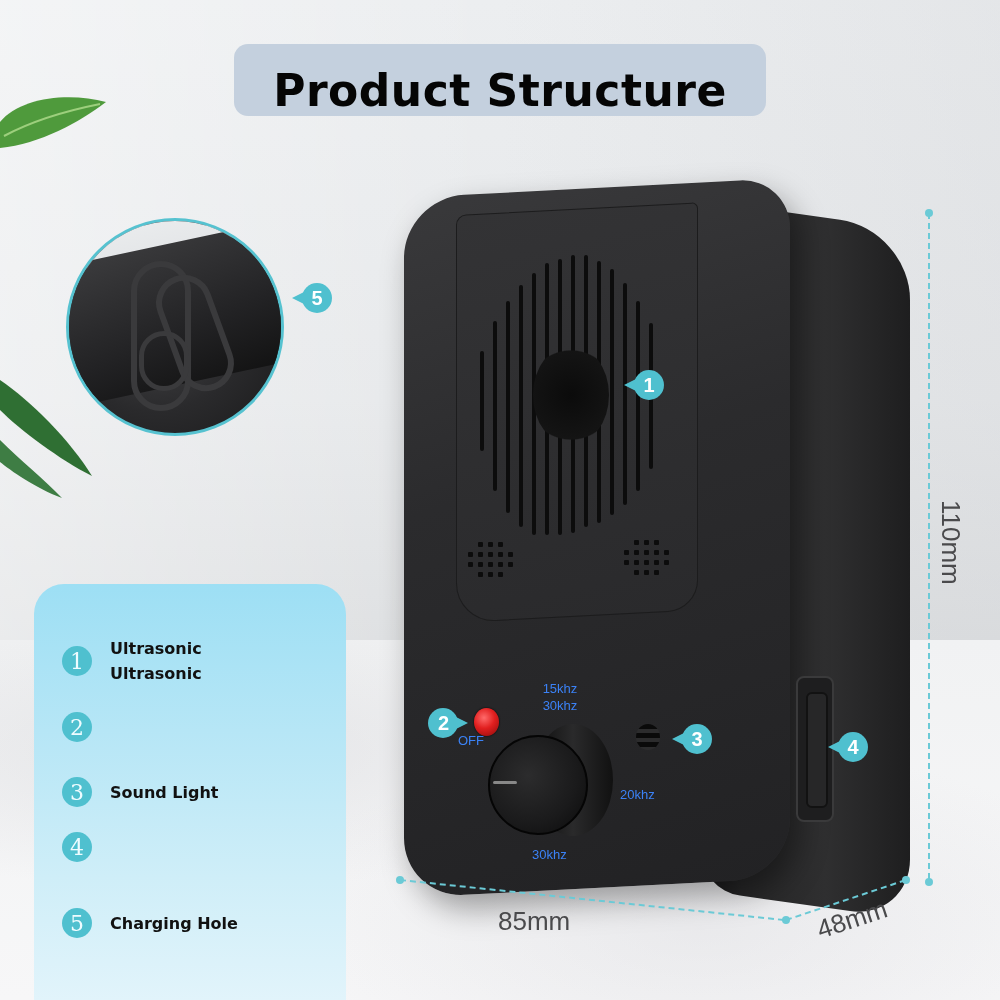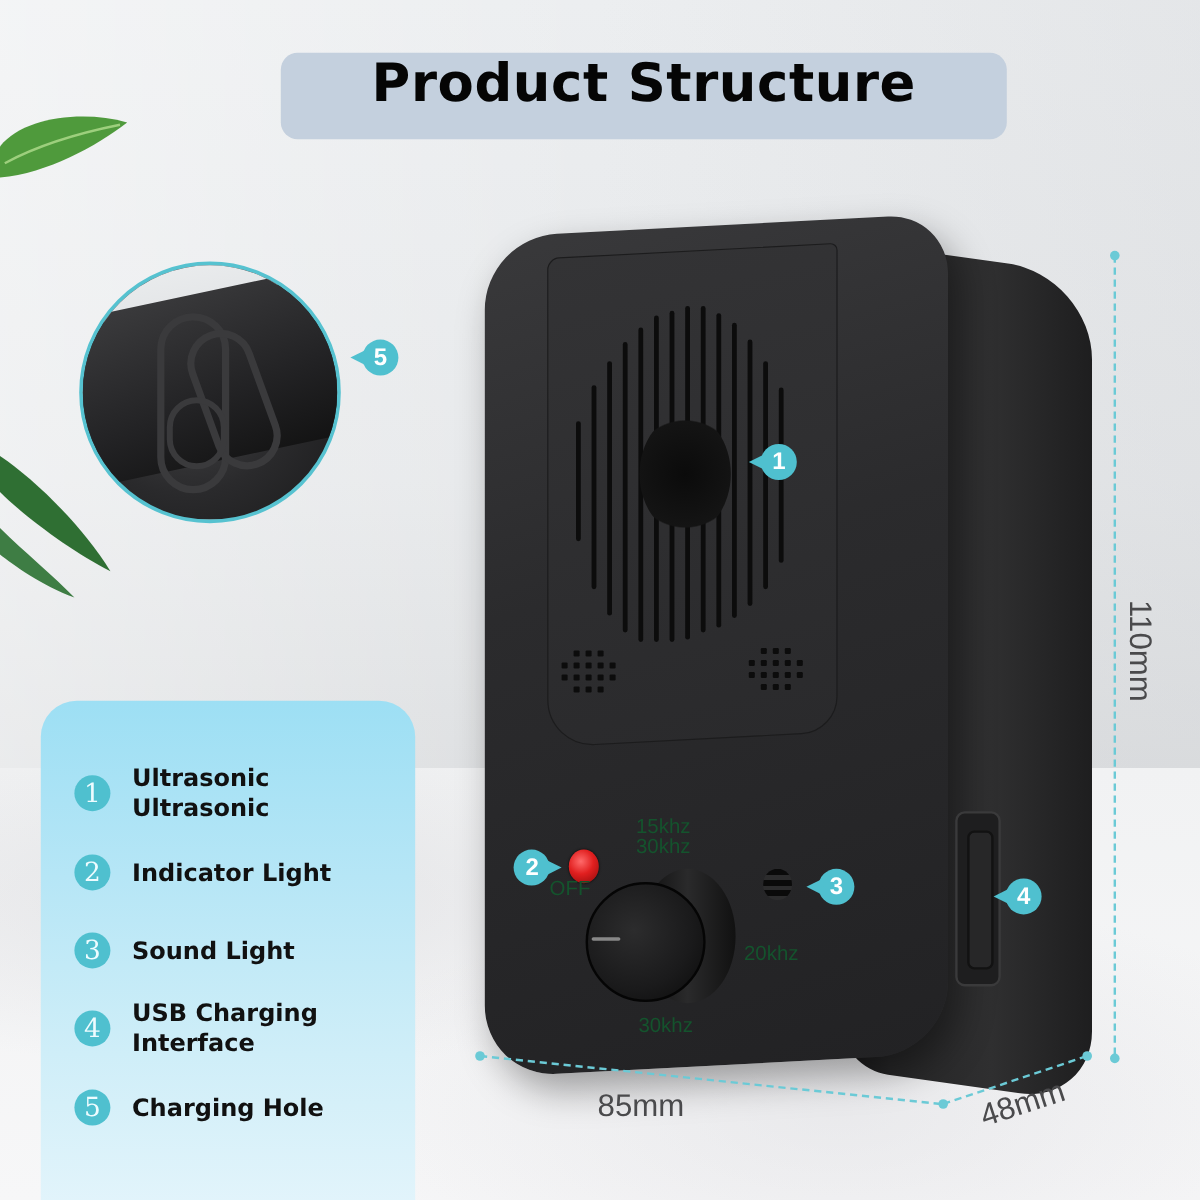--- a/index.html
+++ b/index.html
@@ -17,23 +17,23 @@
       radial-gradient(ellipse at 70% 80%, rgba(210,210,215,0.35) 0%, transparent 45%),
       linear-gradient(180deg, #f1f2f3 0%, #f7f7f8 100%);
   }
   .wall-shadow {
     position: absolute; left: 0; top: 0; width: 1000px; height: 640px;
     background: linear-gradient(90deg, rgba(255,255,255,0.4) 0%, rgba(255,255,255,0) 50%, rgba(210,212,215,0.3) 100%);
   }
 
   
   .title-wrap {
-    position: absolute; left: 234px; top: 44px; width: 605px; height: 72px;
+    position: absolute; left: 234px; top: 44px; width: 532px; height: 72px;
     background: #c4d0de; border-radius: 14px;
-    display: flex; align-items: flex-start; justify-content: center;
+    display: flex; align-items: flex-end; justify-content: center;
   }
   .title {
     font-family: "DejaVu Sans", sans-serif; font-weight: bold;
     font-size: 44px; color: #050505; letter-spacing: 0.5px;
   }
 
   
   .leaf { position: absolute; }
 
   
@@ -109,22 +109,22 @@
     border: 2px solid #050505;
   }
   .knob-mark {
     position: absolute; left: 493px; top: 781px; width: 24px; height: 3px; background: #888; border-radius: 2px;
   }
   .sensor {
     position: absolute; left: 636px; top: 724px; width: 24px; height: 26px; border-radius: 50%;
     background: repeating-linear-gradient(180deg, #0a0a0a 0px, #0a0a0a 5px, #2c2c2d 5px, #2c2c2d 9px);
   }
   .dial-label {
-    position: absolute; color: #14532d; font-size: 17px; font-family: "Liberation Sans", sans-serif;
-    line-height: 17px; 
+    position: absolute; color: #3b82f6; font-size: 13px; font-family: "Liberation Sans", sans-serif;
+    line-height: 17px; text-align: center;
   }
   .usb-port {
     position: absolute; left: 796px; top: 676px; width: 38px; height: 146px;
     border-radius: 8px; background: #1e1e1f; border: 2px solid #3a3a3b;
   }
   .usb-inner {
     position: absolute; left: 806px; top: 692px; width: 22px; height: 116px;
     border-radius: 6px; border: 2px solid #121212; background: #272728;
   }
 
@@ -153,21 +153,21 @@
     border-radius: 30px 30px 0 0;
     background: linear-gradient(180deg, #9ddff4 0%, #b6e6f6 35%, #cfeef8 70%, #e2f4fb 100%);
   }
   .legend-item { position: absolute; left: 28px; display: flex; align-items: center; }
   .legend-num {
     width: 30px; height: 30px; border-radius: 50%; background: #4fc0cf; color: #eefcff;
     font-size: 22px; font-family: "DejaVu Serif", serif;
     display: flex; align-items: center; justify-content: center; flex-shrink: 0;
   }
   .legend-text {
-    margin-left: 18px; font-weight: bold; font-size: 20px; color: #111;
+    margin-left: 18px; font-weight: bold; font-size: 16px; color: #111;
     line-height: 25px; font-family: "DejaVu Sans", sans-serif;
   }
 </style>
 </head>
 <body>
 
 <div class="floor"></div>
 <div class="wall-shadow"></div>
 
 <svg class="leaf" style="left:0;top:92px" width="110" height="60" viewBox="0 0 110 60">
@@ -313,30 +313,25 @@
 <div class="legend">
   <div class="legend-item" style="top:52px;">
     <div class="legend-num">1</div>
     <div class="legend-text">
       <div>Ultrasonic</div>
       <div>Ultrasonic</div>
     </div>
   </div>
   <div class="legend-item" style="top:128px;">
     <div class="legend-num">2</div>
-    <div class="legend-text">Indicator Light</div>
   </div>
   <div class="legend-item" style="top:193px;">
     <div class="legend-num">3</div>
     <div class="legend-text">Sound Light</div>
   </div>
   <div class="legend-item" style="top:248px;">
     <div class="legend-num">4</div>
-    <div class="legend-text">
-      <div>USB Charging</div>
-      <div>Interface</div>
-    </div>
   </div>
   <div class="legend-item" style="top:324px;">
     <div class="legend-num">5</div>
     <div class="legend-text">Charging Hole</div>
   </div>
 </div>
 
 </body></html>

